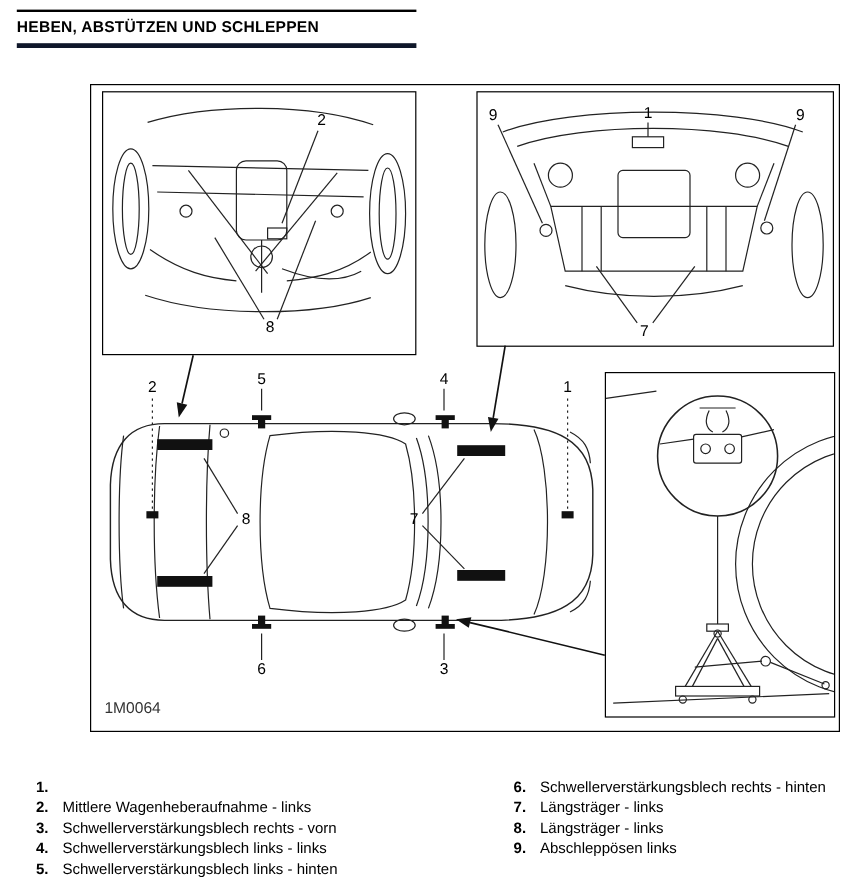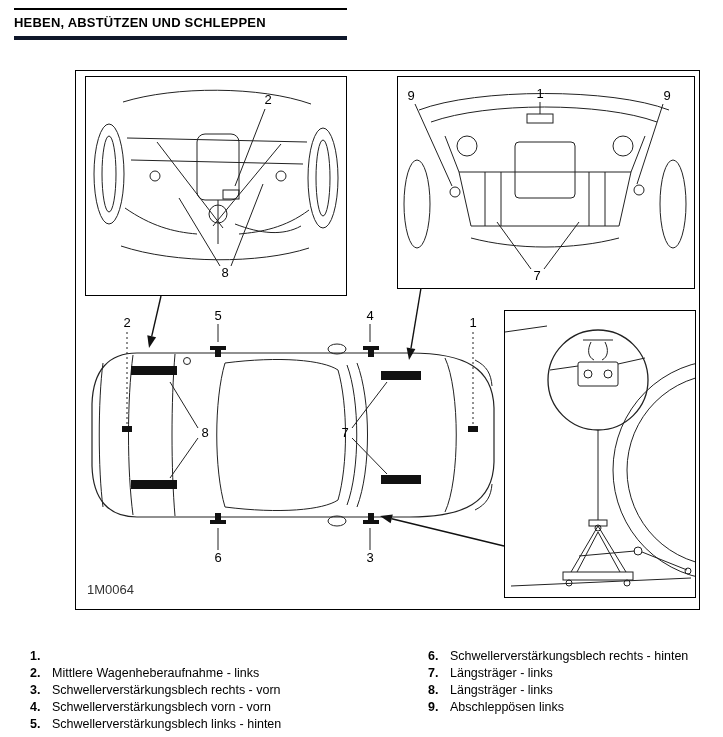--- a/index.html
+++ b/index.html
@@ -228,21 +228,21 @@
     <div class="legend-row">
       <span class="num">2.</span>
       <span class="txt">Mittlere Wagenheberaufnahme - links</span>
     </div>
     <div class="legend-row">
       <span class="num">3.</span>
       <span class="txt">Schwellerverstärkungsblech rechts - vorn</span>
     </div>
     <div class="legend-row">
       <span class="num">4.</span>
-      <span class="txt">Schwellerverstärkungsblech vorn - vorn</span>
+      <span class="txt">Schwellerverstärkungsblech links - links</span>
     </div>
     <div class="legend-row">
       <span class="num">5.</span>
       <span class="txt">Schwellerverstärkungsblech links - hinten</span>
     </div>
   </div>
   <div class="col col-right">
     <div class="legend-row">
       <span class="num">6.</span>
       <span class="txt">Schwellerverstärkungsblech rechts - hinten</span>

